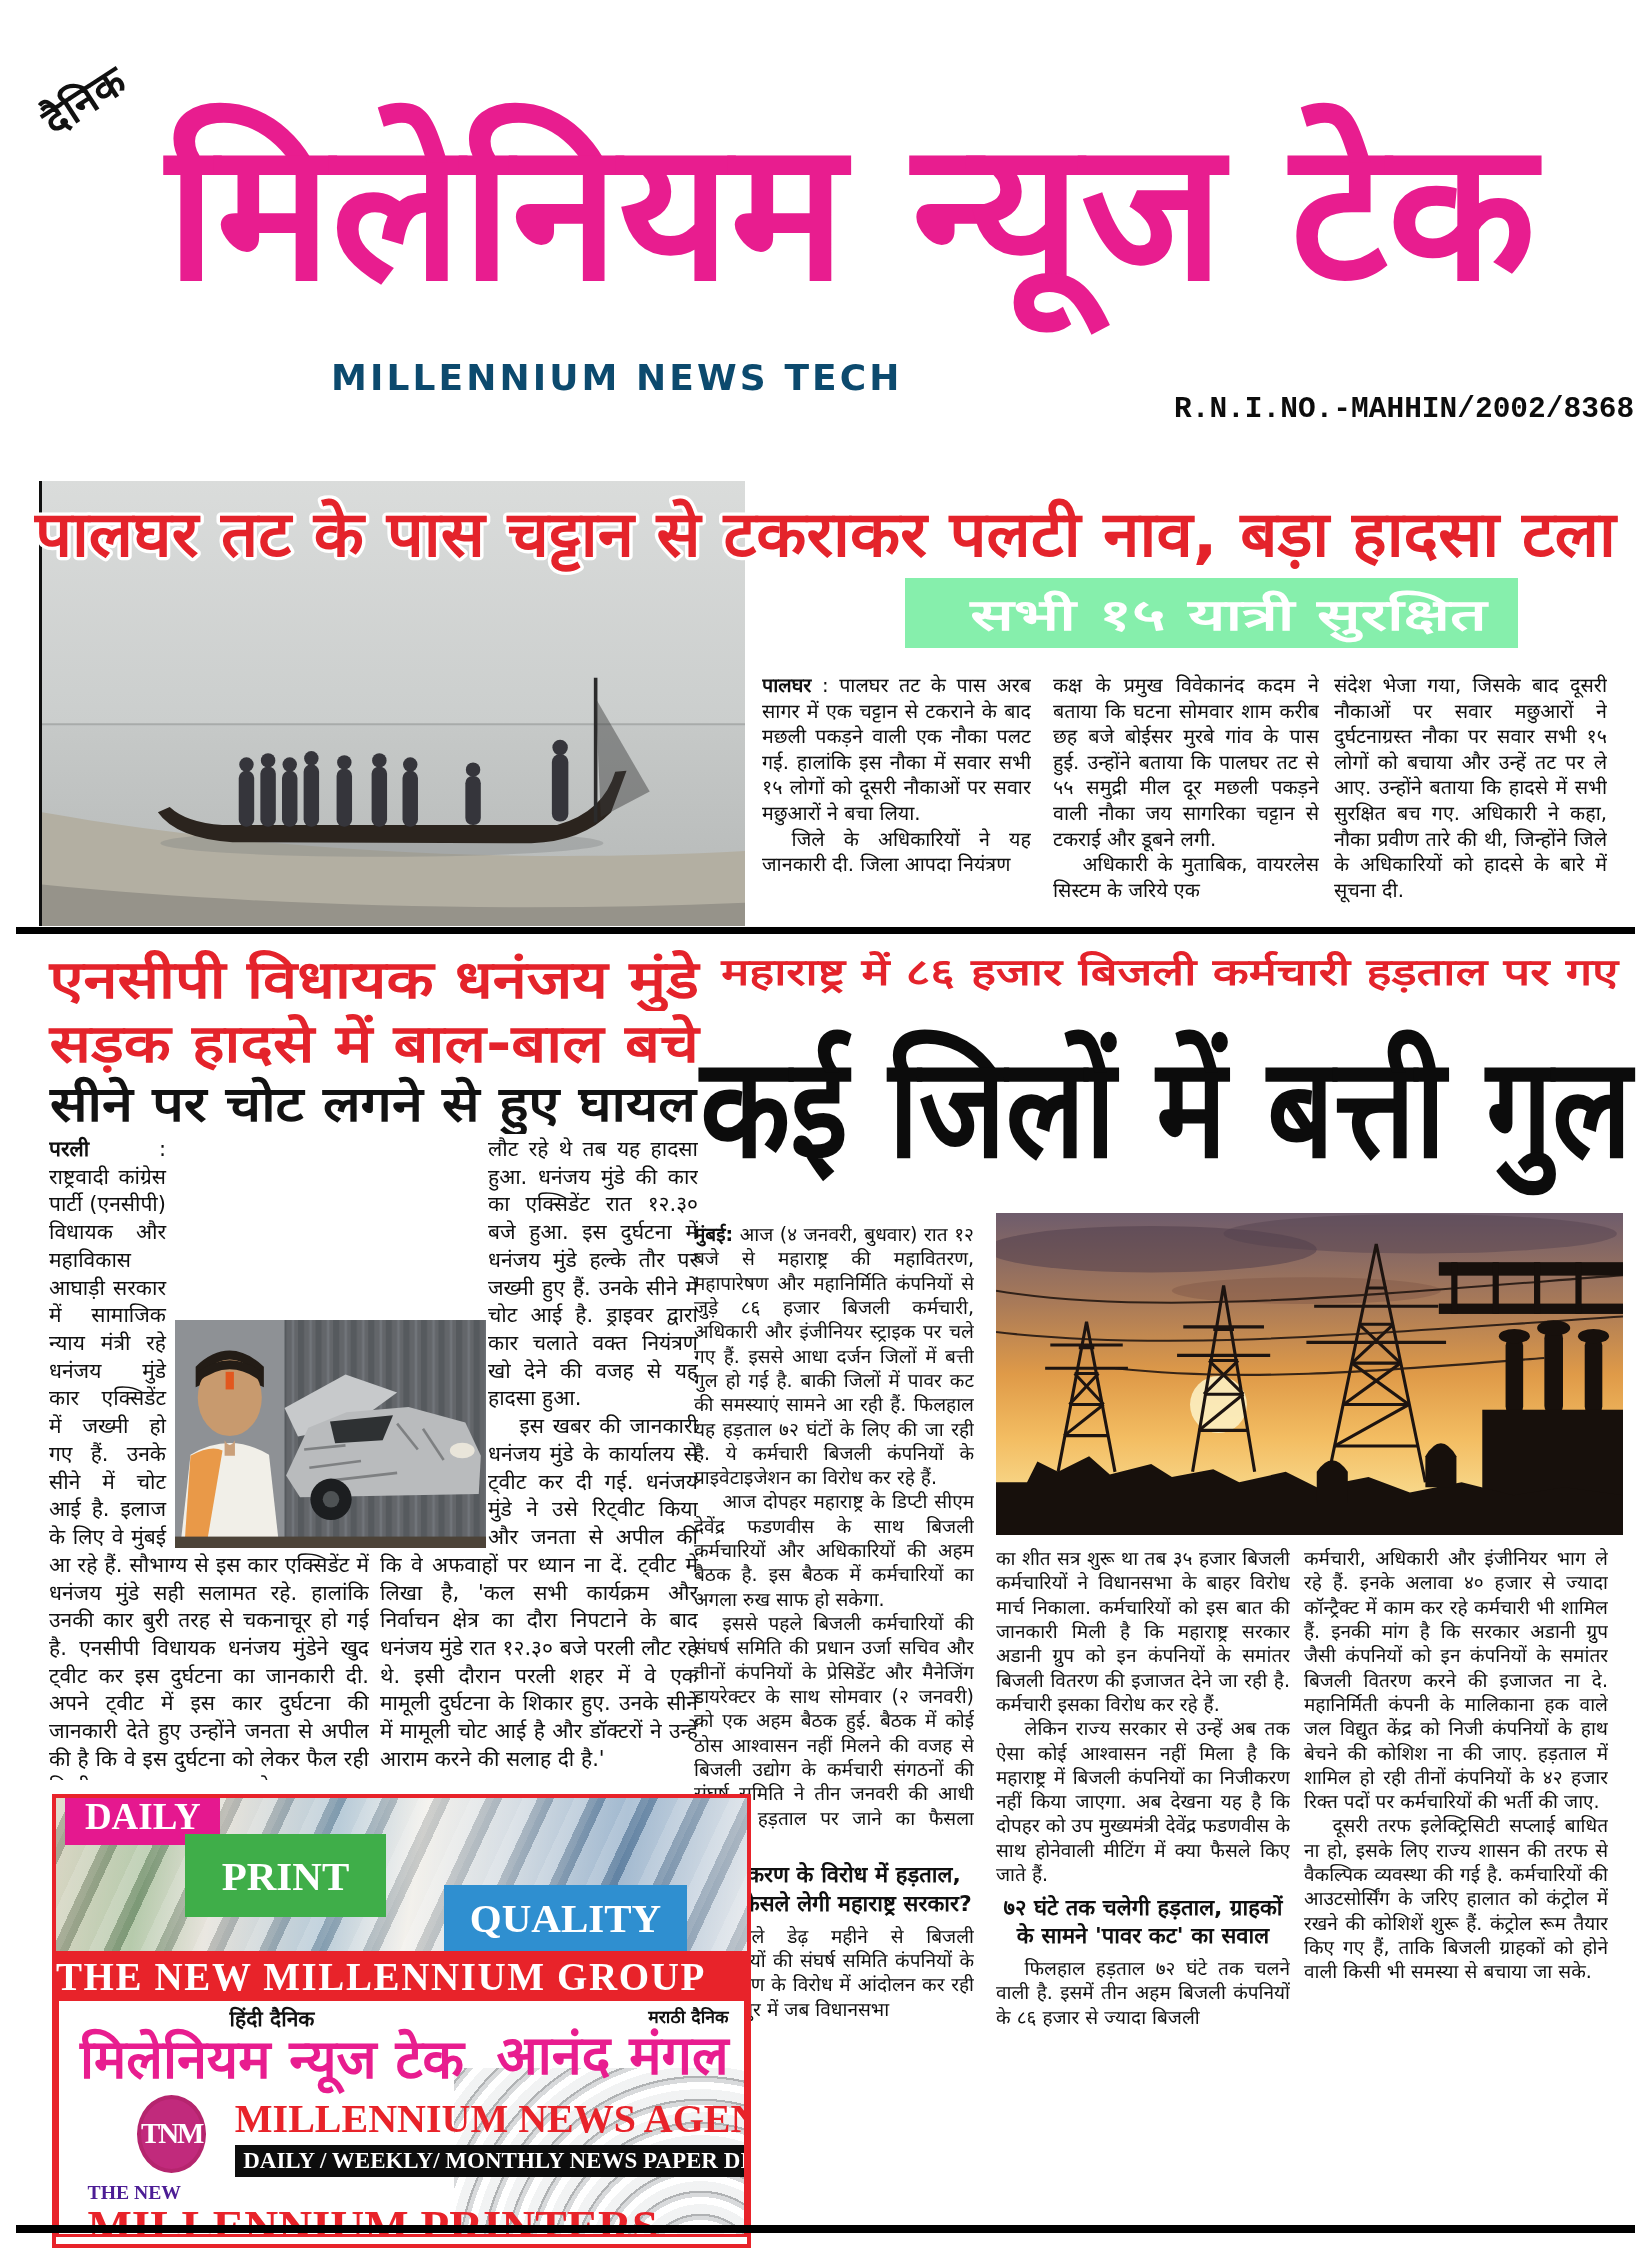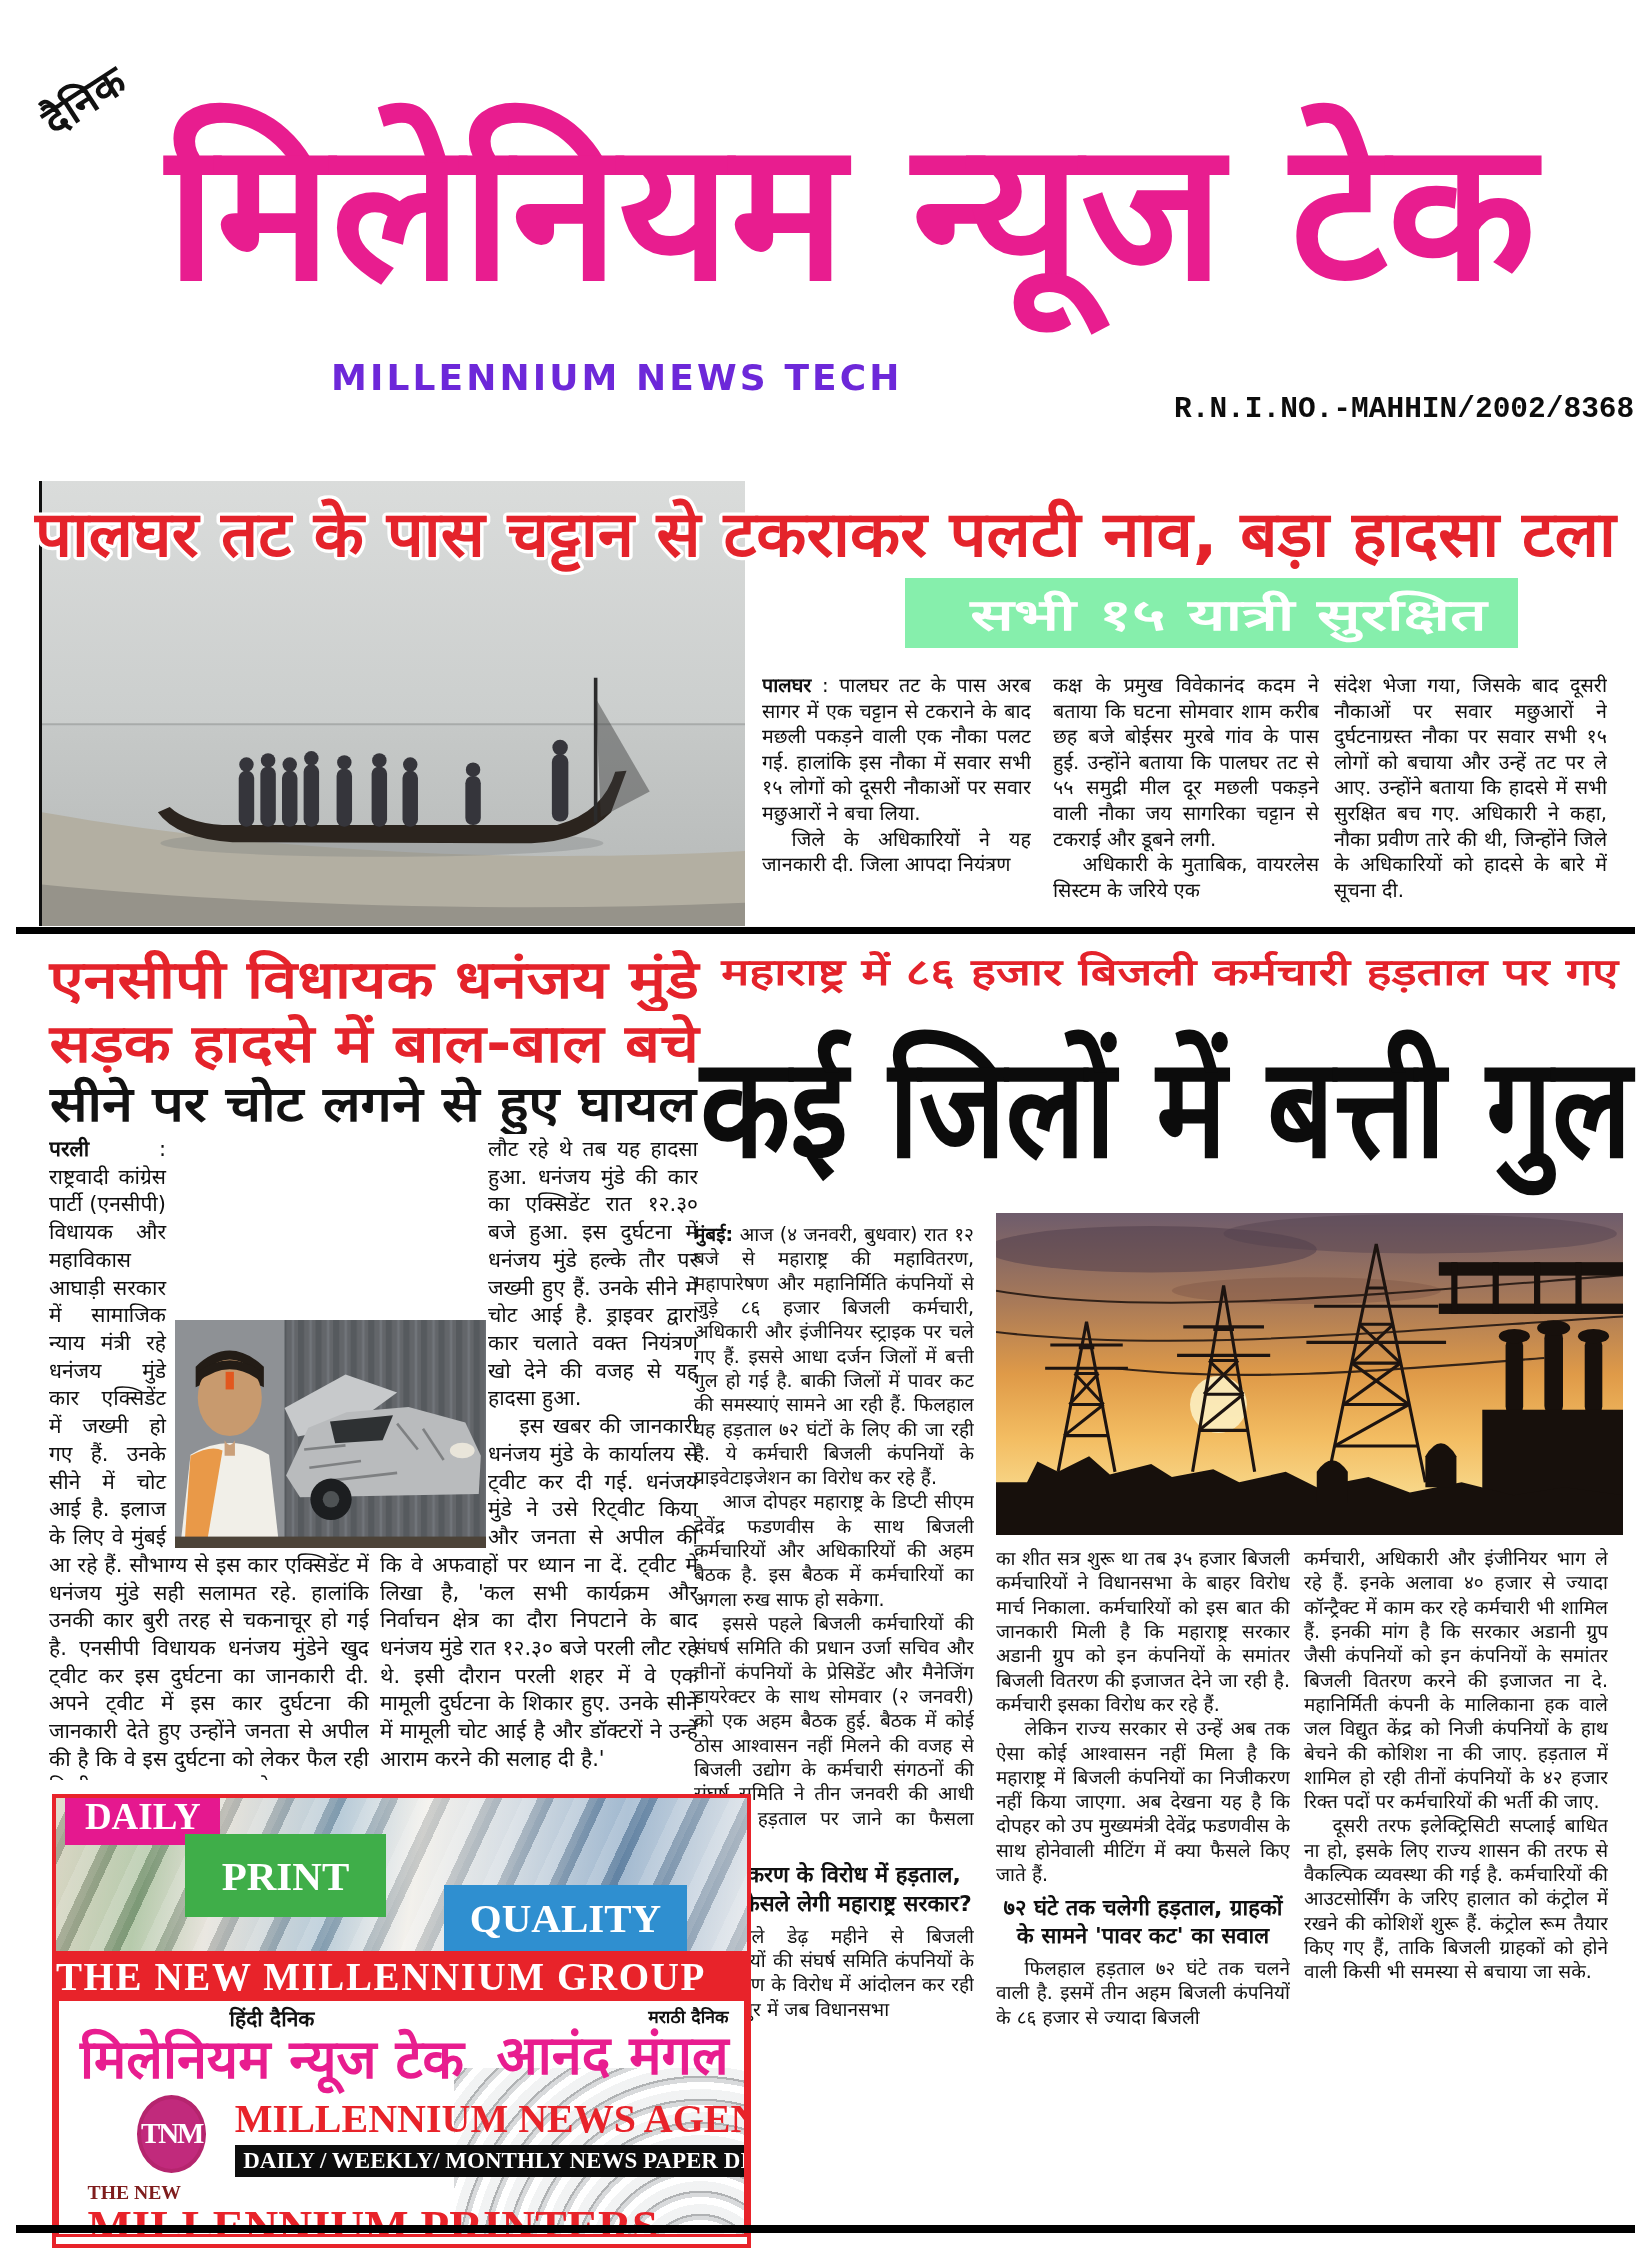--- a/index.html
+++ b/index.html
@@ -6,21 +6,21 @@
   html,body { background:#e9e9e9; }
   body { font-family:"DejaVu Sans", sans-serif; }
   #page { position:relative; width:1650px; height:2261px; background:#ffffff; margin:0 auto; overflow:hidden; }
 
   .abs { position:absolute; }
 
   
   .daily-label { left:61px; top:91px; font-size:41px; font-weight:700; color:#111;
                  transform:rotate(-33deg); transform-origin:left bottom; letter-spacing:1px; }
   .title-svg { left:155px; top:67px; }
-  .subtitle { left:331px; top:357px; font-size:36px; font-weight:700; color:#6d28d9; letter-spacing:3.1px; }
+  .subtitle { left:331px; top:357px; font-size:36px; font-weight:700; color:#0c4a6e; letter-spacing:3.1px; }
   .rni { left:1174px; top:392px; font-family:Liberation Mono, monospace; font-weight:700;
          font-size:29.5px; color:#0d0d0d; }
 
   .info-bar { left:15.5px; top:422px; width:1619px; height:32px; background:#000;
               display:flex; align-items:center; justify-content:center; gap:49px; }
   .info-bar span { color:#fff; font-size:23px; font-weight:700; white-space:nowrap; }
 
   
   .boat-photo { left:39px; top:481px; width:706px; height:445px; border-left:3.6px solid #101010; }
   .lead-headline-svg { left:26px; top:489px; }
@@ -88,21 +88,21 @@
   .ad-paper { font-size:54px; font-weight:700; color:#e81d8f; line-height:1.05; white-space:nowrap; }
   .ad-midrow { position:relative; display:flex; padding:6.2px 9.3px 0 78px; align-items:flex-start; gap:28.5px; }
   .ad-logo { width:78px; height:78px; border:4.7px solid #b5256e; border-radius:50%;
              display:flex; align-items:center; justify-content:center; background:#c12a7c; }
   .ad-logo span { color:#fff; font-family:"Liberation Serif", serif; font-weight:700; font-size:29px; letter-spacing:-2.1px; }
   .ad-agency-stack { display:flex; flex-direction:column; gap:3.1px; }
   .ad-agency { color:#e8232a; font-family:"Liberation Serif", serif; font-weight:700; font-size:40px; white-space:nowrap; }
   .ad-dist { background:#0d0d0d; color:#fff; font-family:"Liberation Serif", serif; font-weight:700;
              font-size:23px; padding:3.1px 8.3px; white-space:nowrap; }
   .ad-printers-row { position:relative; padding:4.1px 0 0 28.5px; }
-  .ad-thenew { font-size:19.7px; font-weight:700; color:#7f1d1d; font-family:"Liberation Serif", serif; }
+  .ad-thenew { font-size:19.7px; font-weight:700; color:#4c1d95; font-family:"Liberation Serif", serif; }
   .ad-printers { font-size:47px; font-weight:700; color:#e8232a; font-family:"Liberation Serif", serif; white-space:nowrap; line-height:1.0; }
 
   svg text { font-family:"DejaVu Sans", sans-serif; }
 </style>
 </head>
 <body>
 
 <div id="page">
 
   <div class="abs daily-label">दैनिक</div>

